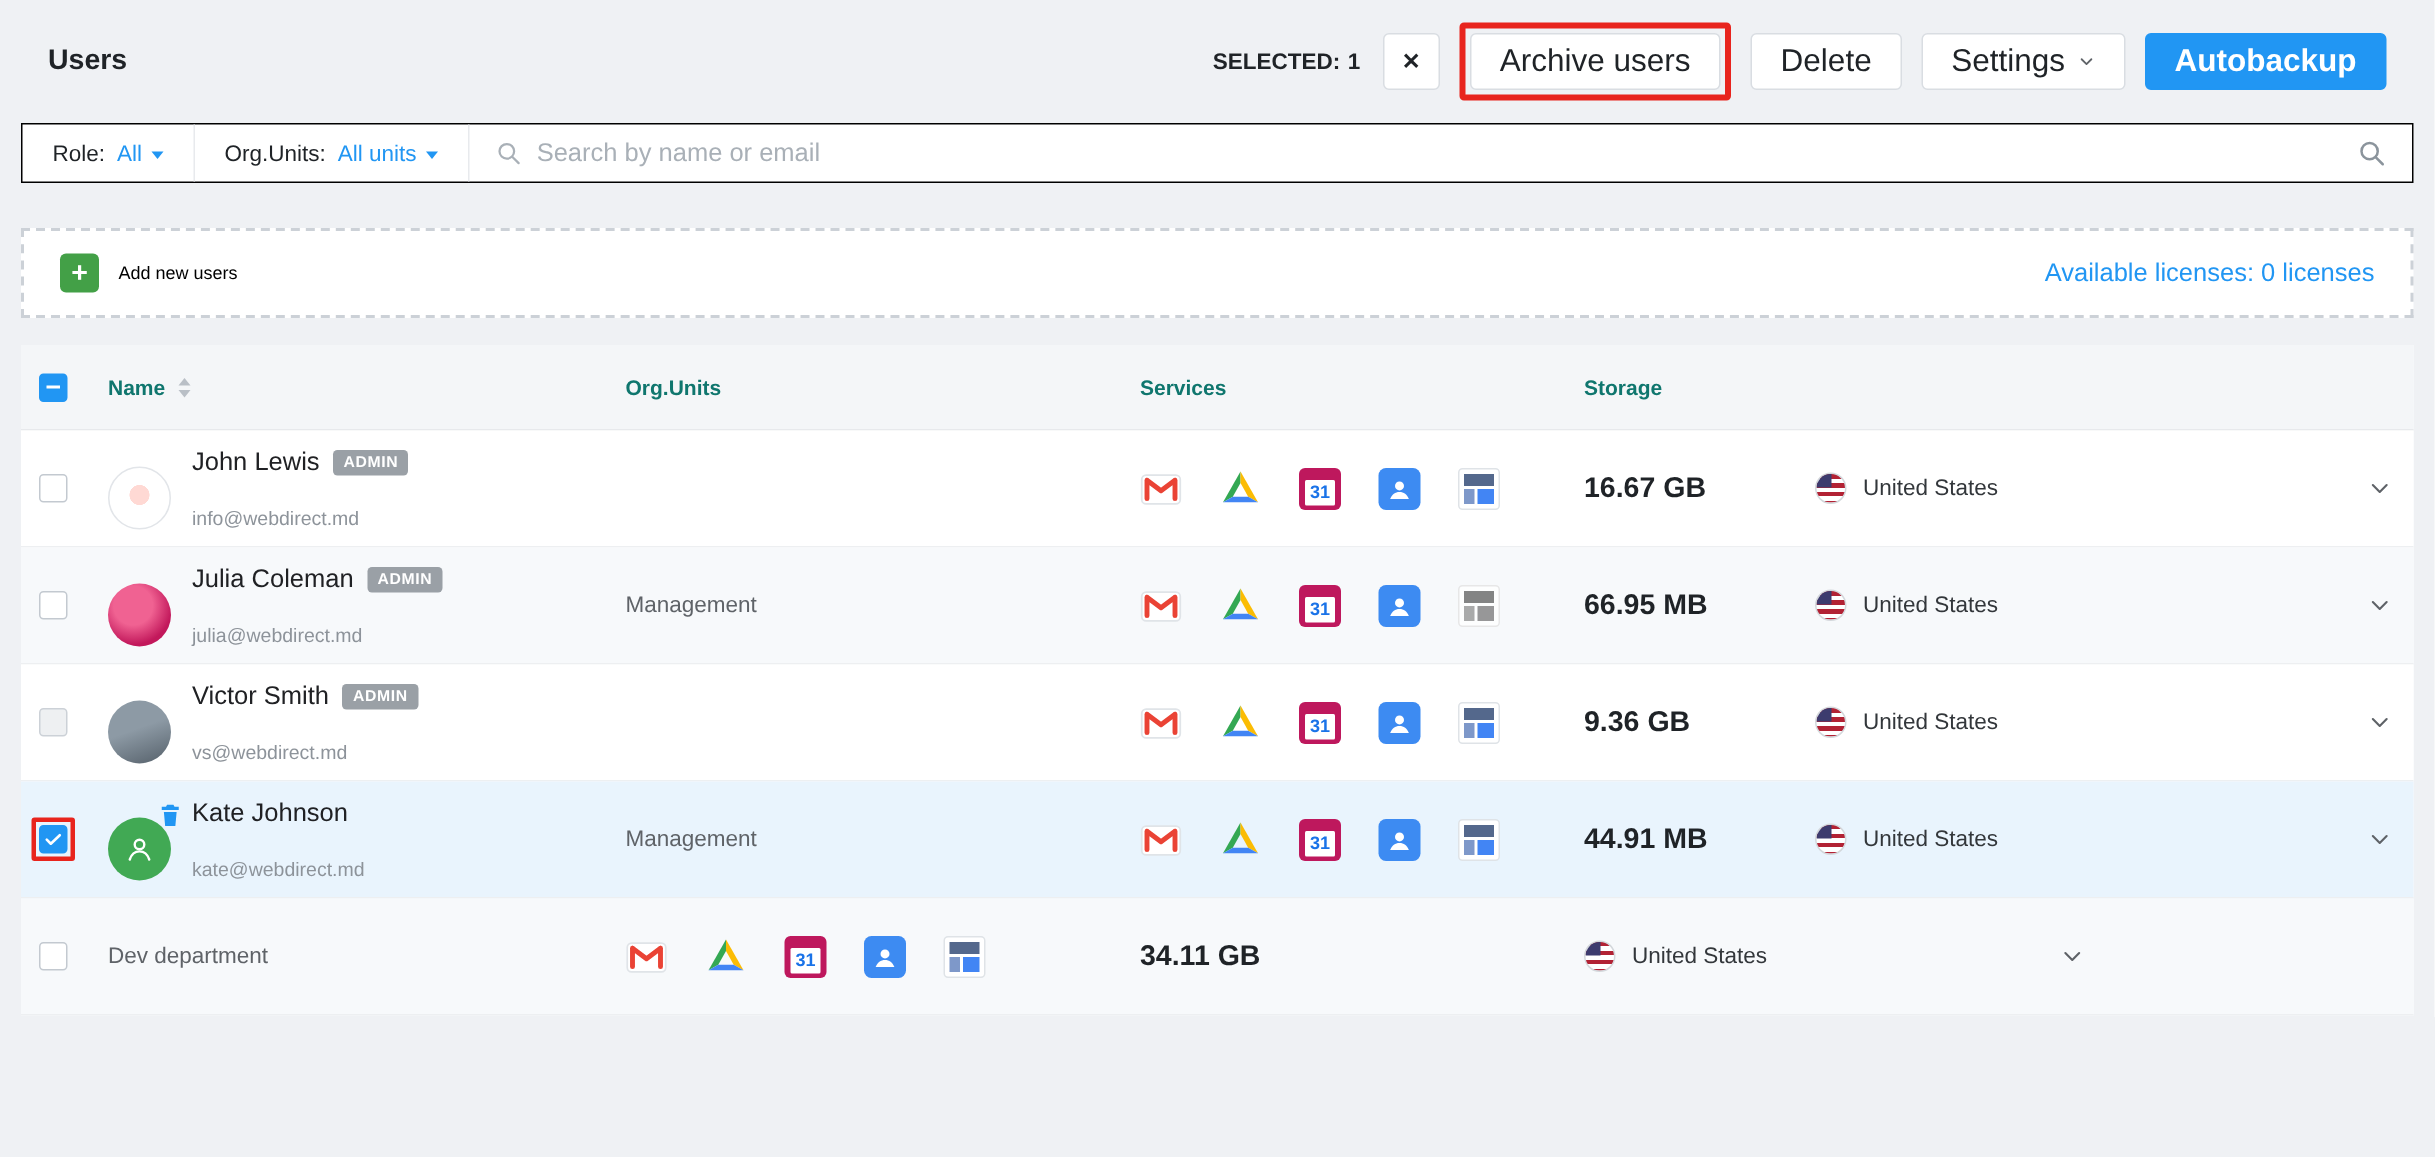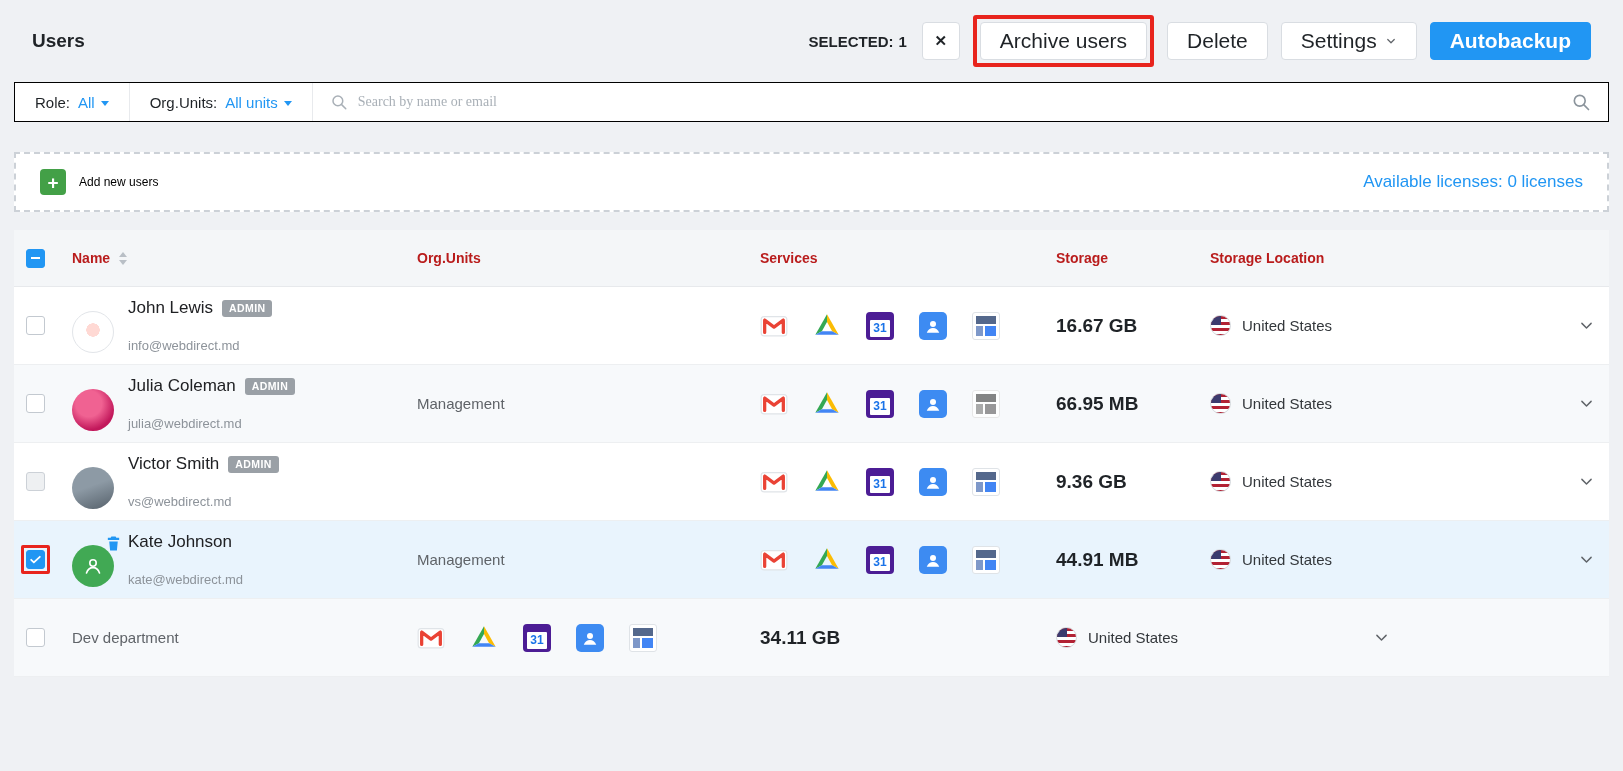--- a/index.html
+++ b/index.html
@@ -19,38 +19,38 @@
   .btn-primary{background:#2196f3;border-color:#2196f3;color:#fff;font-weight:600}
   .chev-sm{width:12px;height:12px}
 
   
   .filterbar{margin:0 14px;background:#fff;height:40px;display:flex;align-items:center;border:1px solid #000000}
   .filter-item{display:flex;align-items:center;gap:8px;height:100%;padding:0 20px;border-right:1px solid #e8eaed;font-size:15px;cursor:pointer}
   .filter-label{color:#1f2327}
   .filter-value{color:#2196f3;display:flex;align-items:center;gap:6px}
   .filter-caret{width:0;height:0;border-left:4.5px solid transparent;border-right:4.5px solid transparent;border-top:5.5px solid #2196f3;margin-top:2px}
   .searchwrap{flex:1;display:flex;align-items:center;gap:10px;padding:0 17px;height:100%}
-  .searchwrap input{flex:1;border:none;outline:none;font-size:14px;color:#737373;font-family:Liberation Serif, serif;background:transparent}
+  .searchwrap input{flex:1;border:none;outline:none;font-size:17px;color:#737373;font-family:Liberation Sans, sans-serif;background:transparent}
   .searchwrap input::placeholder{color:#a9b0b7}
   .mag{width:18px;height:18px;flex:none}
   .mag-right{width:20px;height:20px;cursor:pointer}
 
   
   .addbar{margin:30px 14px 18px;height:60px;background:#fff;border:2px dashed #ccd1d7;
           display:flex;align-items:center;justify-content:space-between;padding:0 24px}
   .addusers{display:flex;align-items:center;gap:13px;cursor:pointer}
   .plus-box{width:26px;height:26px;border-radius:4px;background:#43a047;color:#fff;font-size:19px;
             display:flex;align-items:center;justify-content:center;font-weight:700;line-height:1}
   .addusers-label{color:#000000;font-size:12px}
   .licenses{color:#2196f3;font-size:17px;cursor:pointer}
 
   
   .table-card{margin:0 14px;background:#fff}
   .thead,.trow{display:grid;grid-template-columns:48px 345px 343px 296px 154px 1fr 56px;align-items:center}
-  .thead{height:57px;background:#f4f6f8;font-size:14px;font-weight:700;color:#b91c1c;border-bottom:1px solid #e7e9ec}
+  .thead{height:57px;background:#f4f6f8;font-size:14px;font-weight:700;color:#0f766e;border-bottom:1px solid #e7e9ec}
   .cell{padding-left:10px}
   .cb-cell{padding-left:12px;display:flex;align-items:center}
   .namehead{display:flex;align-items:center;gap:9px}
   .sort{display:inline-flex;flex-direction:column;gap:3px;cursor:pointer}
   .sort i{width:0;height:0;border-left:4px solid transparent;border-right:4px solid transparent;display:block}
   .sort .up{border-bottom:5px solid #b9bfc6}
   .sort .down{border-top:5px solid #b9bfc6}
 
   .trow{height:78px;border-bottom:1px solid #edeff1;background:#fff}
   .trow.striped{background:#f7f9fb}
@@ -77,21 +77,21 @@
   .nameblock{display:flex;flex-direction:column}
   .name-line{display:flex;align-items:center;gap:9px}
   .uname{font-size:17px;color:#202124}
   .badge{background:#9aa0a6;color:#fff;font-size:10.5px;font-weight:700;padding:2.5px 7px;border-radius:3px;letter-spacing:.4px}
   .uemail{font-size:13px;color:#8d939a;margin-top:20px}
   .orgtext{font-size:15px;color:#5f6368}
 
   .svcs{display:flex;align-items:center;gap:25px}
   .svc{width:28px;height:28px;flex:none}
   .svc.inactive{filter:grayscale(1) opacity(.8)}
-  .cal{position:relative;background:#4c1d95;border-radius:4px;display:inline-block}
+  .cal{position:relative;background:#be185d;border-radius:4px;display:inline-block}
   .cal .cal-day{position:absolute;left:4px;right:4px;top:8px;bottom:3px;background:#fff;color:#1a73e8;
                 font-weight:700;font-size:12px;display:flex;align-items:center;justify-content:center;border-radius:1px}
   .contacts{background:#3d8bf2;border-radius:5px;display:flex;align-items:center;justify-content:center}
   .sites{background:#fff;border:1px solid #dfe3e7;border-radius:3px;padding:3px;display:flex;flex-direction:column;gap:2px}
   .s-bar{height:8px;background:#54688c;display:block}
   .s-row{flex:1;display:flex;gap:2px}
   .s-a{flex:1;background:#7e98c9;display:block}
   .s-b{flex:1.6;background:#4285f4;display:block}
 
   .storage{font-size:19px;font-weight:700;color:#1f2327}
@@ -172,21 +172,20 @@
     <div class="cell namehead">
       <span>Name</span>
       <span class="sort">
           <i class="up"></i>
           <i class="down"></i>
         </span>
     </div>
     <div class="cell">Org.Units</div>
     <div class="cell">Services</div>
     <div class="cell">Storage</div>
-    <div class="cell">Storage Location</div>
     <div class="cell"></div>
   </div>
 
   <div class="trow">
     <div class="cell cb-cell">
         <span class="cb"></span>
       </div>
     <div class="cell namecell">
       <span class="avatar avatar-logo"></span>
       <span class="nameblock">

